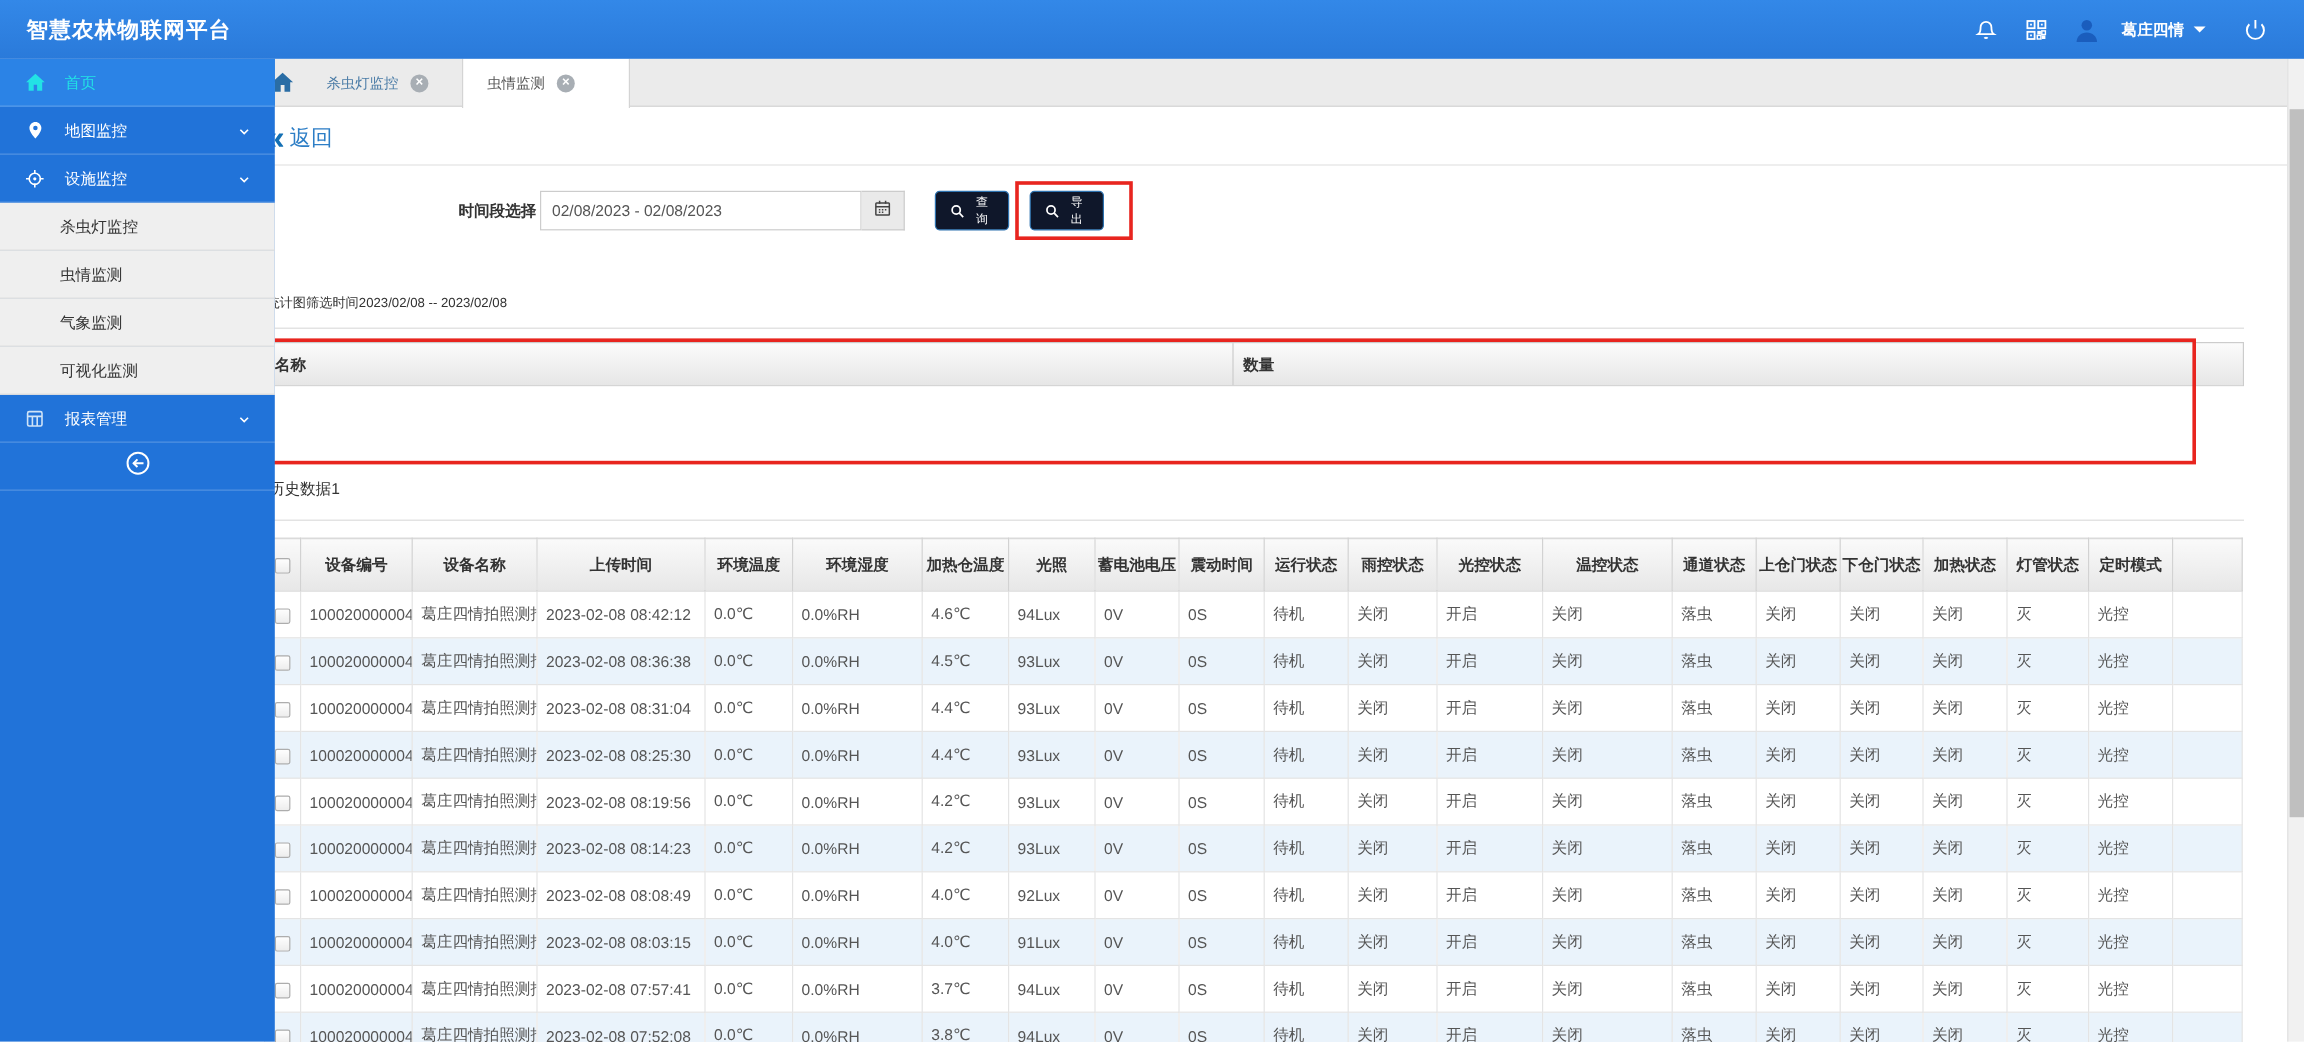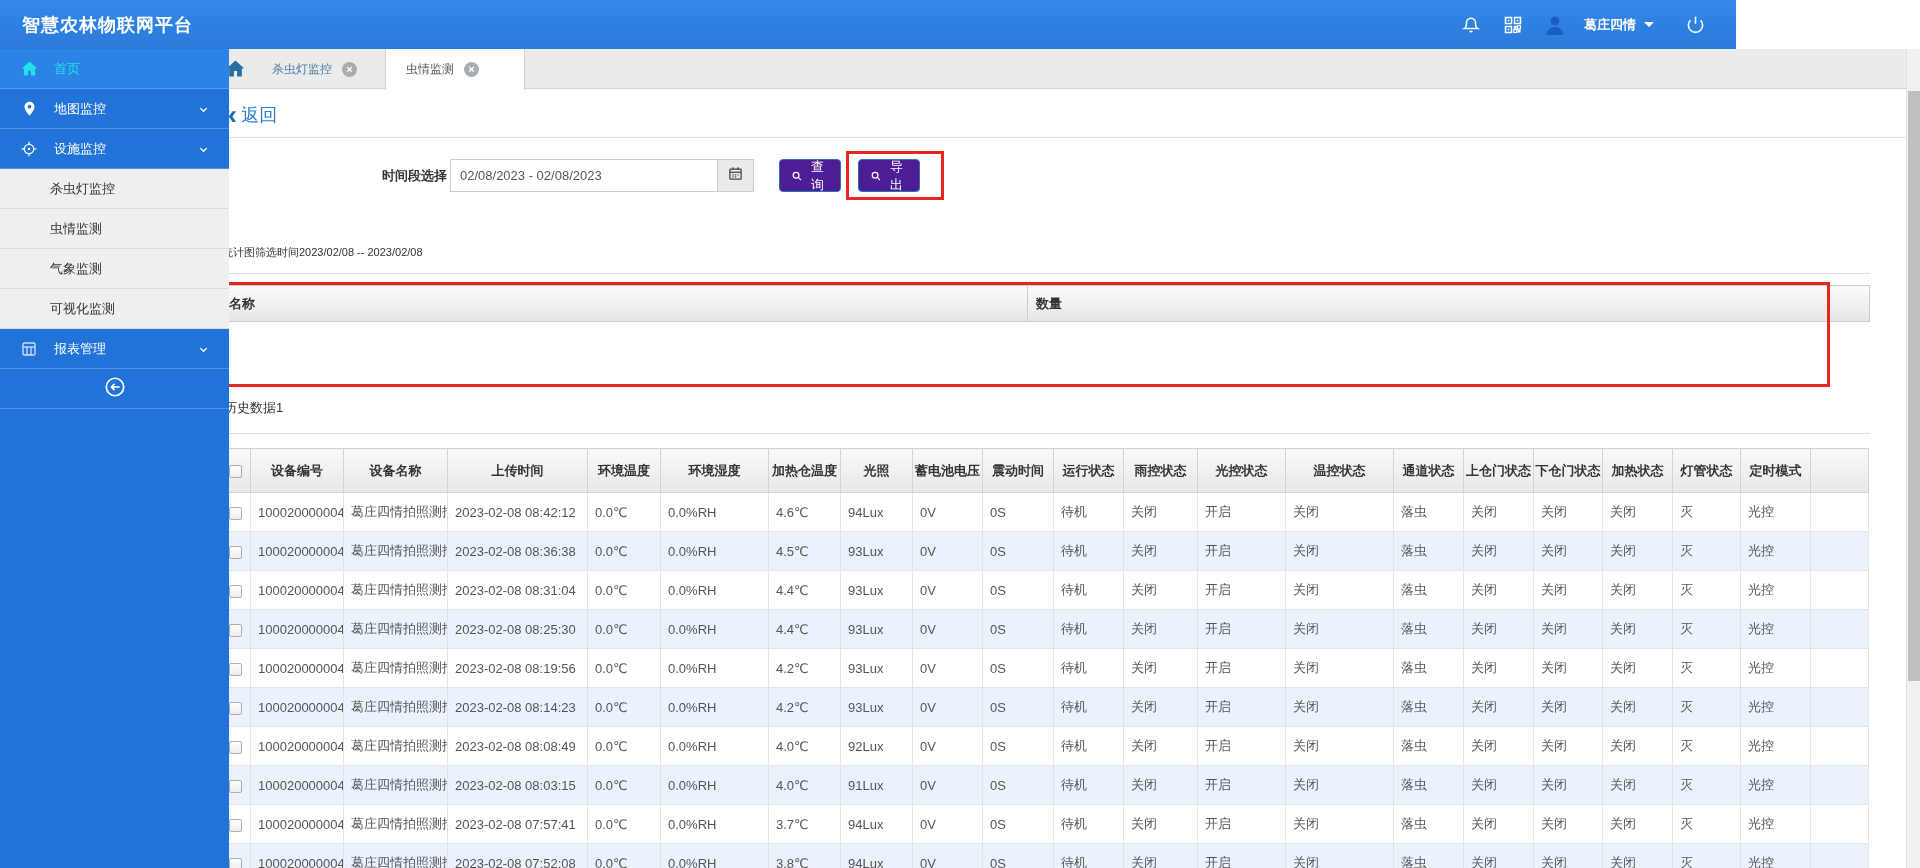--- a/index.html
+++ b/index.html
@@ -1,20 +1,20 @@
 <!DOCTYPE html>
 <html><head>
 <meta charset="utf-8">
 <style>
   * { margin:0; padding:0; box-sizing:border-box; }
   html,body { width:1920px; height:868px; overflow:hidden;
     font-family:"Liberation Sans","DejaVu Sans",sans-serif; background:#fff; }
 
   
-  .topbar { position:absolute; left:0; top:0; width:1736px; height:49px;
+  .topbar { position:absolute; left:0; top:0; width:1920px; height:49px;
     background:linear-gradient(#3388e8,#2a7ada); color:#fff; z-index:30; }
   .app-title { position:absolute; left:22px; top:13px; font-size:18px; font-weight:bold; letter-spacing:1px; }
   .topbar-right { position:absolute; right:0; top:0; height:49px; display:flex; align-items:center; }
   .tb-icon { display:inline-flex; align-items:center; justify-content:center; width:26px; height:26px; margin-right:16px; cursor:pointer; }
   .username { font-size:13px; font-weight:bold; margin-right:8px; cursor:pointer; }
   .caret { width:0; height:0; border-left:5px solid transparent; border-right:5px solid transparent;
     border-top:5px solid #fff; margin-right:28px; cursor:pointer; }
   .power { margin-right:28px; }
 
   
@@ -49,22 +49,22 @@
   .hr-back { position:absolute; left:10px; top:88px; width:1694px; height:0; border-top:1px solid #e3e3e3; }
 
   
   .form-label { position:absolute; left:150px; top:110px; width:95px; text-align:right;
     font-size:13px; color:#333; line-height:33px; font-weight:bold;}
   .date-input { position:absolute; left:248px; top:110px; width:268px; height:33px;
     border:1px solid #ccc; font-size:13px; color:#555; padding-left:9px;
     font-family:"Liberation Sans","DejaVu Sans",sans-serif; background:#fff; }
   .cal-btn { position:absolute; left:516px; top:110px; width:36px; height:33px; background:#eaeaea;
     border:1px solid #ccc; border-left:none; display:flex; align-items:center; justify-content:center; cursor:pointer; }
-  .btn { position:absolute; top:110px; height:33px; background:#4c1d95; border:1px solid #2e73b0;
-    border-radius:4px; color:#fff; font-size:13px; display:flex; align-items:center;
+  .btn { position:absolute; top:110px; height:33px; background:#0f172a; border:1px solid #2e73b0;
+    border-radius:4px; color:#fff; font-size:10px; display:flex; align-items:center;
     padding:0 12px; cursor:pointer; font-family:inherit; }
   .btn svg { margin-right:5px; }
   .btn.query { left:577px; width:62px; }
   .btn.export { left:656px; width:62px; }
 
   .stats-line { position:absolute; left:20px; top:196px; font-size:11px; color:#333; }
   .hr1 { position:absolute; left:16px; top:224px; width:1652px; border-top:1px solid #ddd; }
 
   
   .summary { position:absolute; left:18px; top:236px; width:1650px; }

